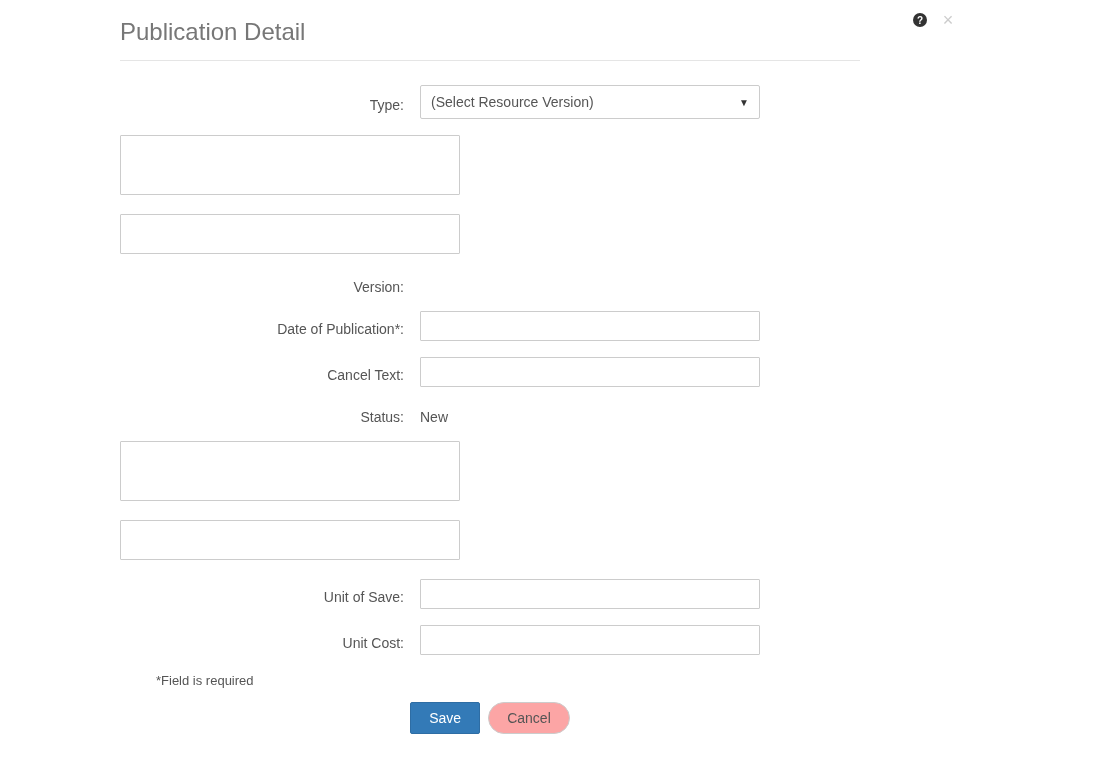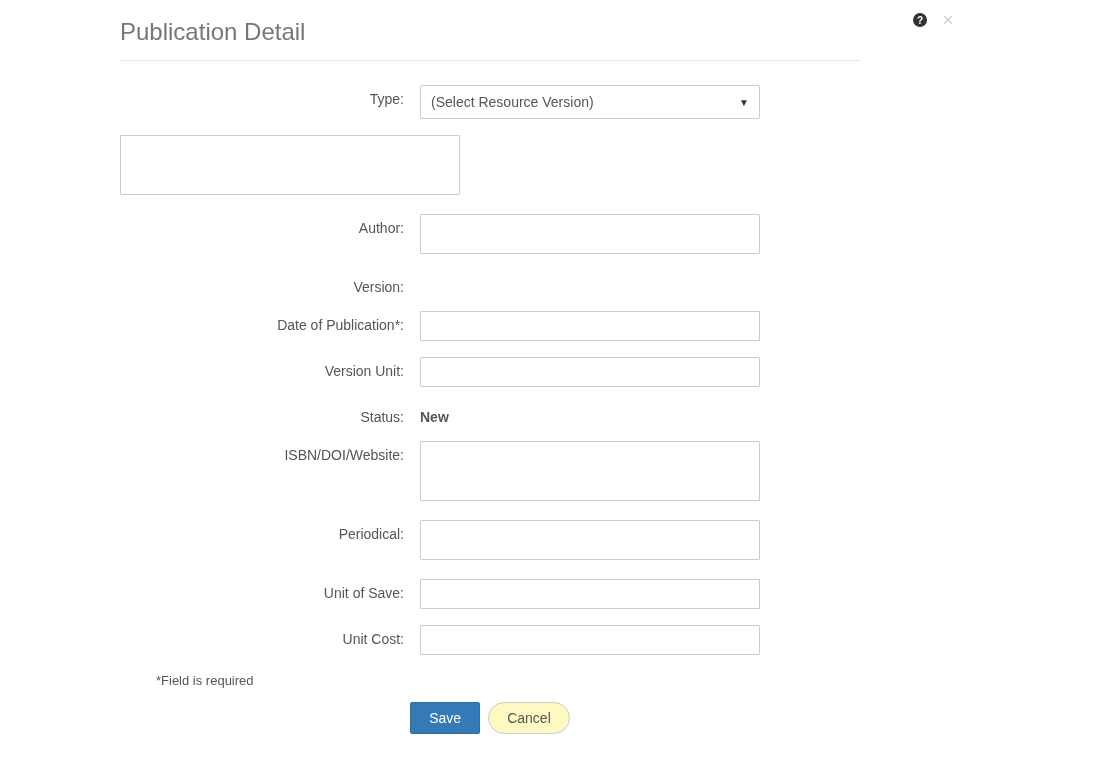--- a/index.html
+++ b/index.html
@@ -57,21 +57,21 @@
       color: #cccccc;
       font-size: 18px;
       line-height: 14px;
       text-align: center;
     }
     .form-body {
       padding-top: 24px;
     }
     .form-row {
       display: flex;
-      align-items: flex-start;
+      align-items: center;
       margin-bottom: 16px;
     }
     .form-label {
       width: 300px;
       text-align: right;
       padding-right: 16px;
       padding-top: 6px;
       font-size: 14px;
       color: #555;
     }
@@ -117,21 +117,20 @@
     textarea.text-input.medium {
       height: 40px;
     }
     input.text-input {
       height: 30px;
     }
     .status-value {
       padding-top: 6px;
       font-size: 14px;
       color: #555;
-      font-weight: bold;
     }
     .required-note {
       margin-left: 36px;
       font-size: 13px;
       color: #555;
       padding-top: 2px;
       padding-bottom: 14px;
     }
     .button-row {
       display: flex;
@@ -145,21 +144,21 @@
       border-radius: 2px;
       cursor: pointer;
       border: 1px solid transparent;
     }
     .btn-primary {
       background: #337ab7;
       border-color: #2e6da4;
       color: #fff;
     }
     .btn-default {
-      background: #fef9c3;
+      background: #fca5a5;
       border-color: #ccc;
       color: #555;
       border-radius: 16px;
     }
   </style>
 </head>
 <body>
 
 <div class="modal-container">
   <div class="modal-header">
@@ -182,61 +181,58 @@
       </div>
     </div>
 
     <div class="form-row">
       <div class="form-control-wrap">
         <textarea class="text-input large" style=""></textarea>
       </div>
     </div>
 
     <div class="form-row">
-      <div class="form-label">Author:</div>
       <div class="form-control-wrap">
         <textarea class="text-input medium" style=""></textarea>
       </div>
     </div>
 
     <div class="form-row">
       <div class="form-label">Version:</div>
       <div class="form-control-wrap"></div>
     </div>
 
     <div class="form-row">
       <div class="form-label">Date of Publication*:</div>
       <div class="form-control-wrap">
         <input type="text" class="text-input" value="" style="">
       </div>
     </div>
 
     <div class="form-row">
-      <div class="form-label">Version Unit:</div>
+      <div class="form-label">Cancel Text:</div>
       <div class="form-control-wrap">
         <input type="text" class="text-input" value="" style="">
       </div>
     </div>
 
     <div class="form-row">
       <div class="form-label">Status:</div>
       <div class="form-control-wrap">
         <div class="status-value">New</div>
       </div>
     </div>
 
     <div class="form-row">
-      <div class="form-label">ISBN/DOI/Website:</div>
       <div class="form-control-wrap">
         <textarea class="text-input large" style=""></textarea>
       </div>
     </div>
 
     <div class="form-row">
-      <div class="form-label">Periodical:</div>
       <div class="form-control-wrap">
         <textarea class="text-input medium" style=""></textarea>
       </div>
     </div>
 
     <div class="form-row">
       <div class="form-label">Unit of Save:</div>
       <div class="form-control-wrap">
         <input type="text" class="text-input" value="" style="">
       </div>

